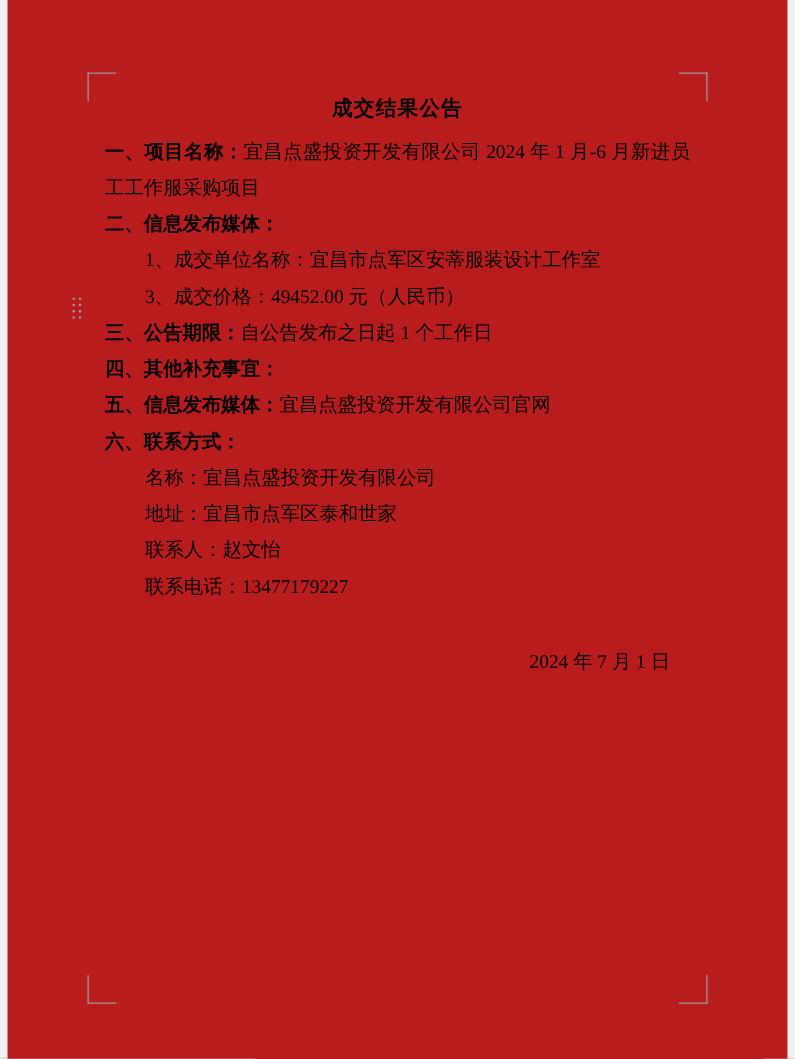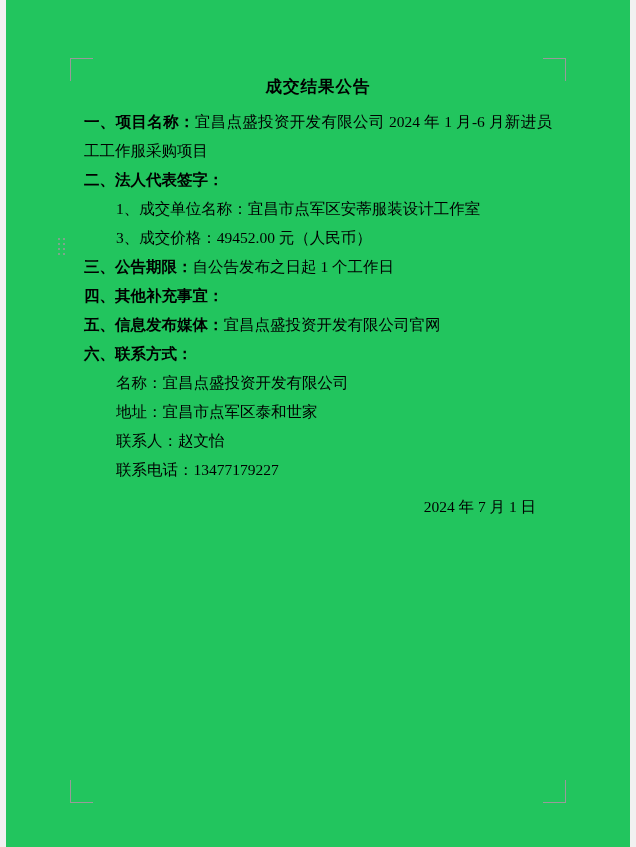--- a/index.html
+++ b/index.html
@@ -13,21 +13,21 @@
     font-family: "Liberation Serif", "DejaVu Serif", serif;
     color: #000000;
     position: relative;
     overflow: hidden;
   }
   #page {
     position: absolute;
     left: 0; top: 0;
     width: 636px;
     height: 847px;
-    background: #22c55e;
+    background: #b91c1c;
   }
   
   .page-edge-left, .page-edge-right {
     position: absolute;
     top: 0;
     width: 6px;
     height: 847px;
     background: #f1f1f1;
   }
   .page-edge-left { left: 0; }
@@ -81,21 +81,21 @@
   }
   p {
     margin: 0;
     text-align: justify;
     text-justify: inter-ideograph;
   }
   .b { font-weight: bold; }
   .indent2 { padding-left: 32px; }
   .indent-para { text-indent: 32px; }
   .sign {
-    margin-top: 8px;
+    margin-top: 31px;
     text-align: right;
     padding-right: 16px;
   }
 </style>
 </head>
 <body>
 
 <div id="page">
 
   <div class="page-edge-left"></div>
@@ -118,21 +118,21 @@
   </div>
 
   <div class="doc">
 
     <div class="title">成交结果公告</div>
 
     <p>
       <span class="b">一、项目名称：</span><span>宜昌点盛投资开发有限公司 2024 年 1 月-6 月新进员工工作服采购项目</span>
     </p>
 
-    <p class="b">二、法人代表签字：</p>
+    <p class="b">二、信息发布媒体：</p>
     <p class="indent2">1、成交单位名称：宜昌市点军区安蒂服装设计工作室</p>
     <p class="indent2">3、成交价格：49452.00 元（人民币）</p>
 
     <p>
       <span class="b">三、公告期限：</span><span>自公告发布之日起 1 个工作日</span>
     </p>
 
     <p class="b">四、其他补充事宜：</p>
 
     <p>

